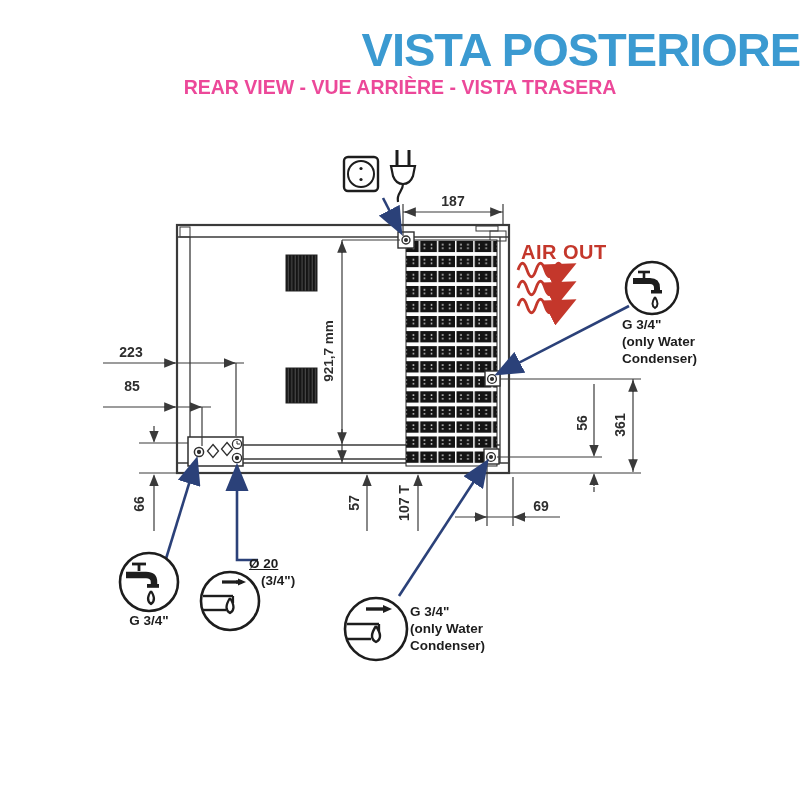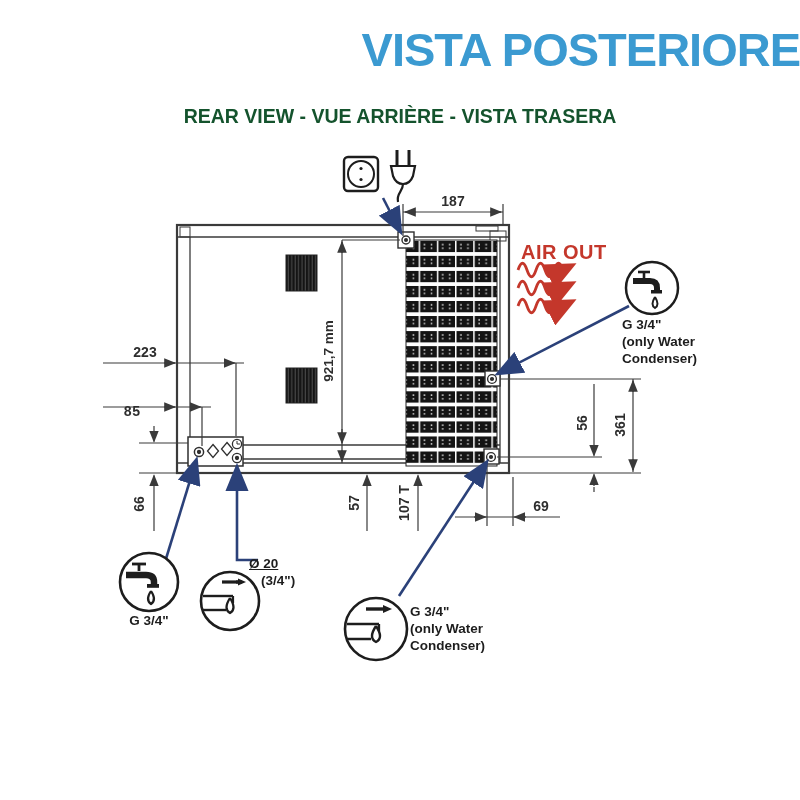--- a/index.html
+++ b/index.html
@@ -1,21 +1,21 @@
 <!DOCTYPE html>
 <html><head>
 <meta charset="utf-8">
 <style>
   html,body{margin:0;padding:0;background:#fff;}
   #page{position:relative;width:800px;height:800px;background:#ffffff;overflow:hidden;
         font-family:"Liberation Sans", sans-serif;}
   #title{position:absolute;left:0;top:22px;width:800px;text-align:right;
          font-size:47px;font-weight:bold;color:#3b9ad1;letter-spacing:-1px;}
   #subtitle{position:absolute;left:0;top:76px;width:800px;text-align:center;
-            font-size:19.5px;font-weight:bold;color:#14532d;letter-spacing:0px;margin-top:29px;}
+            font-size:19.5px;font-weight:bold;color:#ec4899;letter-spacing:0px;}
   .dim{position:absolute;font-size:14px;font-weight:bold;color:#2e2e2e;white-space:nowrap;
        transform:translate(-50%,-50%);}
   .vdim{position:absolute;font-size:14px;font-weight:bold;color:#2e2e2e;white-space:nowrap;
         transform:translate(-50%,-50%) rotate(-90deg);}
   .callout{position:absolute;font-size:13.5px;font-weight:bold;color:#1d1d1d;white-space:nowrap;}
   #airout{position:absolute;left:521px;top:241px;font-size:20px;font-weight:bold;
           color:#c4372b;letter-spacing:.5px;white-space:nowrap;}
   svg{position:absolute;left:0;top:0;}
 </style>
 </head>
@@ -218,22 +218,22 @@
       <path d="M347 639 H371" stroke="#1d1d1d" stroke-width="2.5" fill="none"></path>
       <path d="M379 624 V631" stroke="#1d1d1d" stroke-width="2.3" fill="none"></path>
       <path d="M376 626 q-8 12 0 16 q8 -4 0 -16" stroke="#1d1d1d" stroke-width="2.4" fill="#fff"></path>
     </g>
   </svg>
 
   <div id="airout">AIR OUT</div>
 
   <div class="dim" style="left:453px;top:201px;">187</div>
   <div class="vdim" style="left:328px;top:351px;font-size:13.5px;">921,7 mm</div>
-  <div class="dim" style="left:145px;top:352px;">223</div>
-  <div class="dim" style="left:132px;top:412px;font-family:Liberation Mono, monospace;">85</div>
+  <div class="dim" style="left:131px;top:352px;">223</div>
+  <div class="dim" style="left:132px;top:386px;">85</div>
   <div class="vdim" style="left:139px;top:504px;">66</div>
   <div class="vdim" style="left:354px;top:503px;">57</div>
   <div class="vdim" style="left:404px;top:503px;">107 T</div>
   <div class="dim" style="left:541px;top:506px;">69</div>
   <div class="vdim" style="left:582px;top:423px;">56</div>
   <div class="vdim" style="left:620px;top:425px;">361</div>
 
   <div class="callout" style="left:622px;top:317px;">G 3/4"</div>
   <div class="callout" style="left:622px;top:334px;">(only Water</div>
   <div class="callout" style="left:622px;top:351px;">Condenser)</div>

